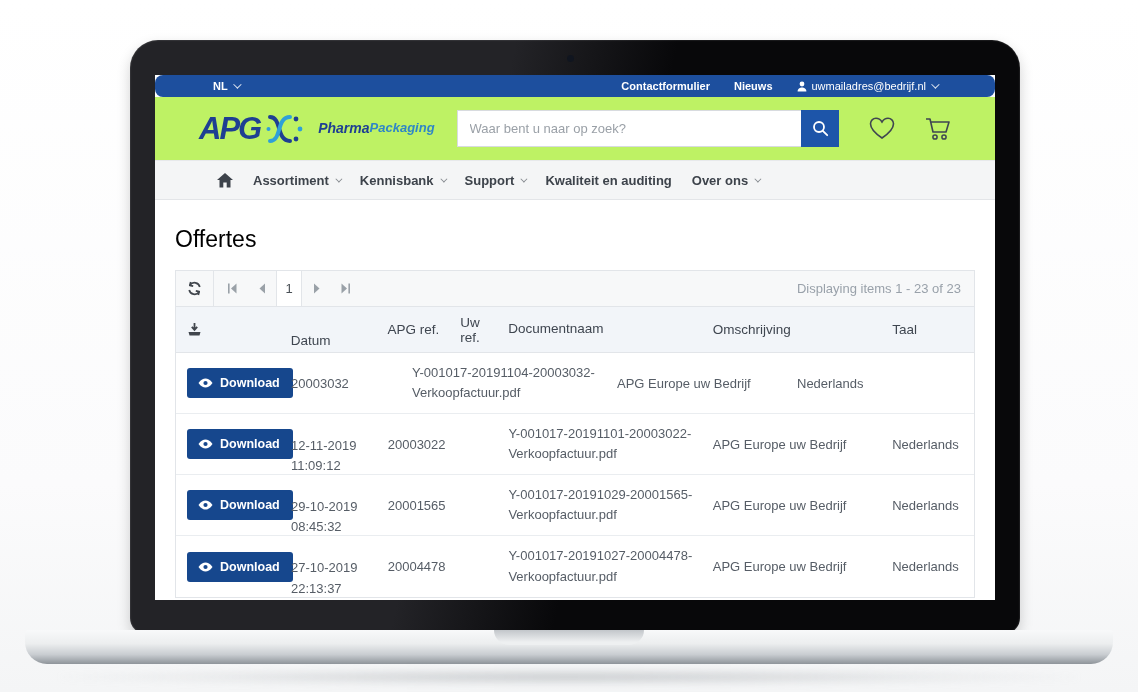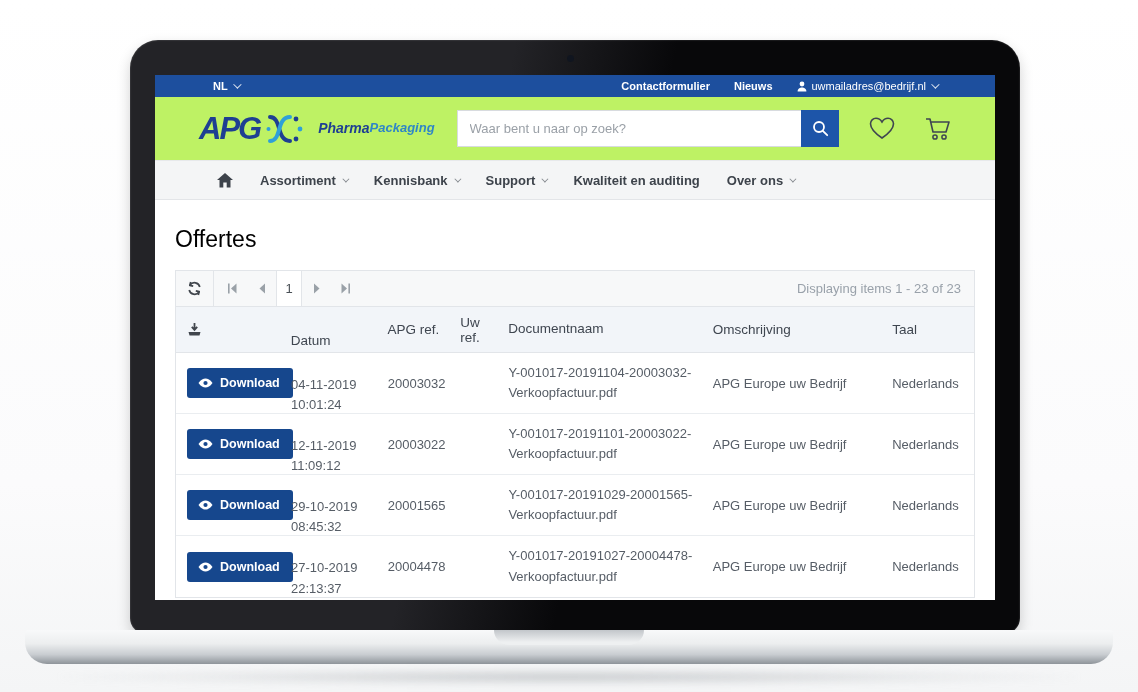--- a/index.html
+++ b/index.html
@@ -40,21 +40,21 @@
 
   
   .screen {
     position:absolute; left:155px; top:75px; width:840px; height:525px;
     background:#fff; overflow:hidden; font-size:13px; color:#565d66;
   }
 
   
   .topbar {
     height:22px; background:#1d4f9e; color:#fff;
-    display:flex; align-items:center; padding:0 58px; font-size:11px; font-weight:600;
+    display:flex; align-items:center; padding:0 58px; font-size:11px; font-weight:600;border-radius:8px;
   }
   .topbar .spacer { flex:1; }
   .tb-item { display:flex; align-items:center; gap:5px; cursor:pointer; }
   .topbar .links { display:flex; gap:24px; align-items:center; }
   .chev {
     width:6px; height:6px; border-right:1.5px solid currentColor; border-bottom:1.5px solid currentColor;
     transform:rotate(45deg) translateY(-2px); display:inline-block; opacity:.85;
   }
 
   
@@ -73,21 +73,21 @@
   .search-btn {
     width:38px; height:37px; background:#1d55a9; border:none; cursor:pointer;
     display:flex; align-items:center; justify-content:center;
   }
   .hdr-icons { display:flex; align-items:center; gap:30px; margin-left:4px; color:#3f4650; }
   .hdr-icons .ic { cursor:pointer; display:flex; }
 
   
   .nav {
     height:40px; background:#f4f5f6; border-top:1px solid #e7e9eb; border-bottom:1px solid #e3e5e8;
-    display:flex; align-items:center; gap:27px; padding:0 62px;
+    display:flex; align-items:center; gap:20px; padding:0 62px;
     font-size:13px; font-weight:600; color:#3d434b;
   }
   .nav-item { display:flex; align-items:center; gap:6px; cursor:pointer; }
   .nav-item .chev { width:5px; height:5px; opacity:.6; }
 
   
   .main { padding:26px 20px 0; }
   .page-title { font-size:23px; font-weight:400; color:#000000; margin-bottom:17px; }
 
   .grid { border:1px solid #e2e5e9; }
@@ -314,24 +314,20 @@
             <button class="dl-btn">
               <span>
                 <svg width="15" height="10" viewBox="0 0 15 10">
                     <path d="M0.5 5 C3 1.4 5.2 0.5 7.5 0.5 C9.8 0.5 12 1.4 14.5 5 C12 8.6 9.8 9.5 7.5 9.5 C5.2 9.5 3 8.6 0.5 5 Z" fill="#fff"></path>
                     <circle cx="7.5" cy="5" r="2.1" fill="#16478d"></circle>
                   </svg>
               </span>
               <span>Download</span>
             </button>
           </div>
-          <div class="c c-dat">
-            <div>04-11-2019</div>
-              <div>10:01:24</div>
-          </div>
           <div class="c c-apg">20003032</div>
           <div class="c c-uw"></div>
           <div class="c c-doc">Y-001017-20191104-20003032-Verkoopfactuur.pdf</div>
           <div class="c c-oms">APG Europe uw Bedrijf</div>
           <div class="c c-taal">Nederlands</div>
         </div>
 
         <div class="trow">
           <div class="c c-dl">
             <button class="dl-btn">

